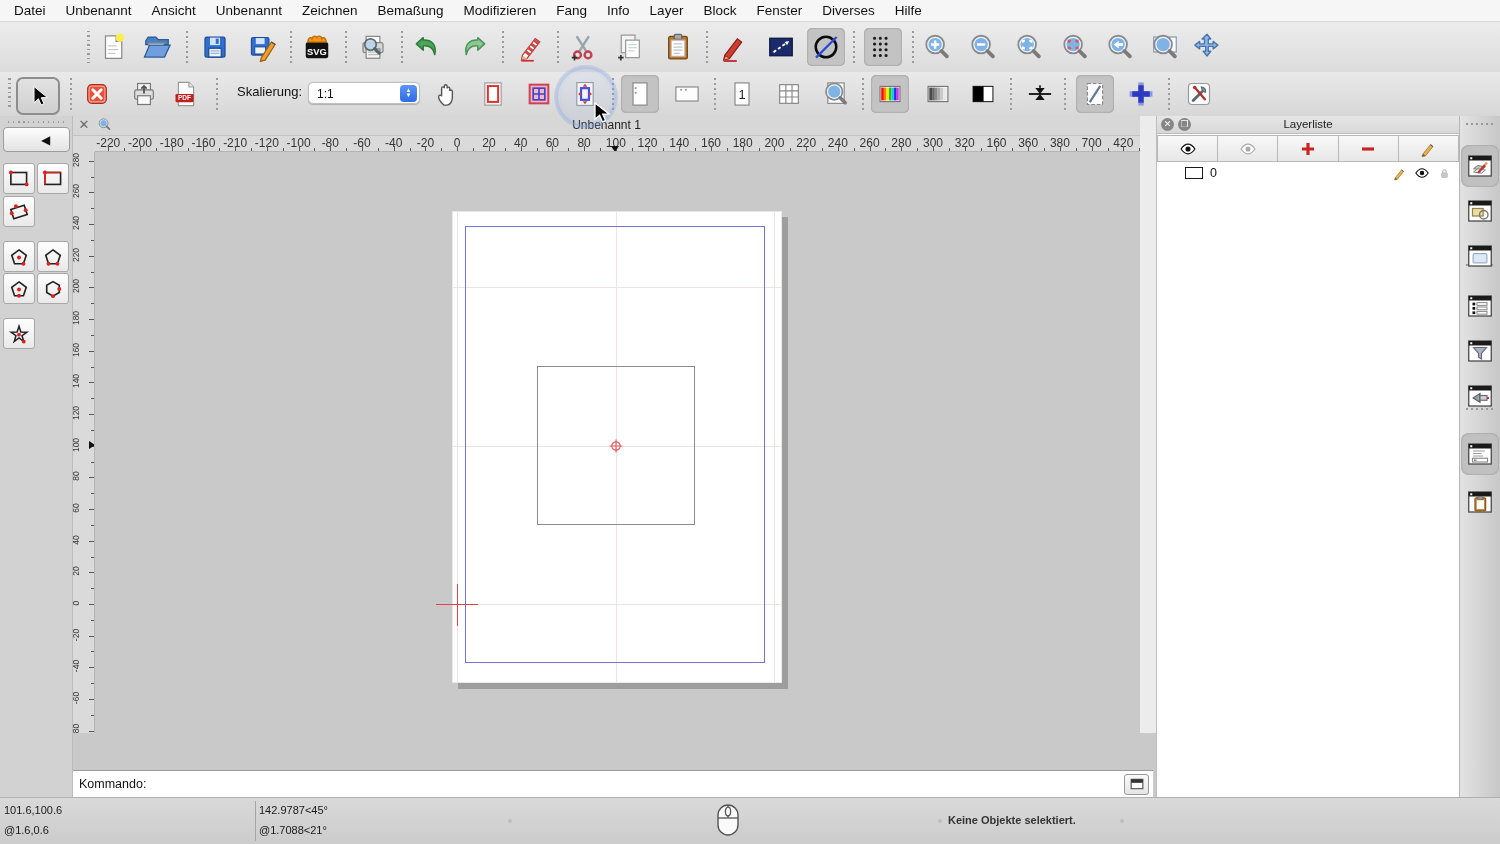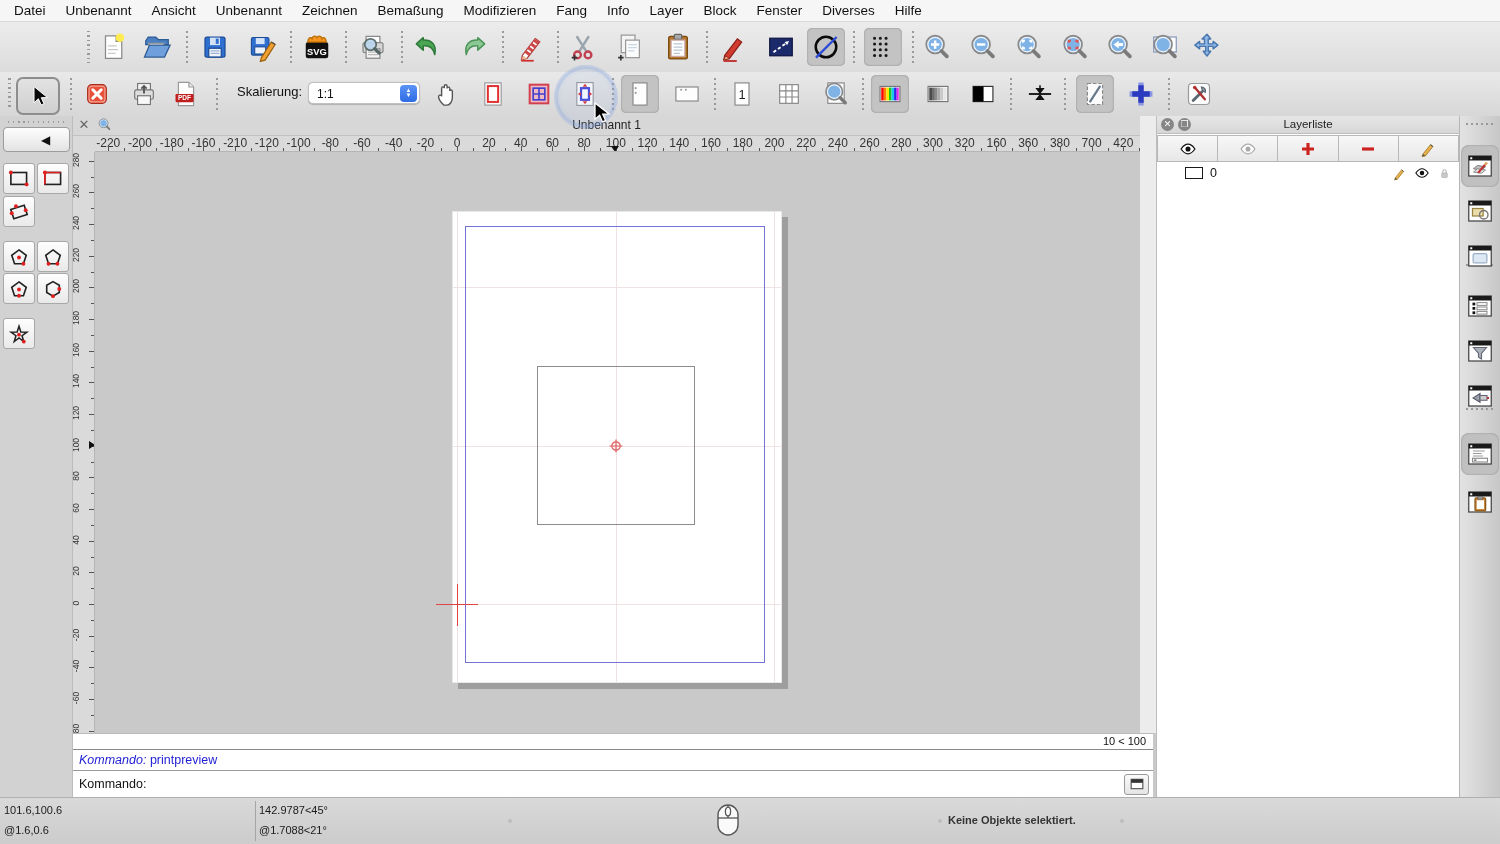--- a/index.html
+++ b/index.html
@@ -726,28 +726,22 @@
 
     <svg class="abs" style="left:513px;top:286px" width="16" height="16" viewBox="0 0 16 16">
       <circle cx="8" cy="8" r="4.2" fill="none" stroke="#e06060" stroke-width="1.2"></circle>
       <path d="M8 1.5v13M1.5 8h13" stroke="#e06060" stroke-width="1.2"></path>
     </svg>
 
     <div class="redline" style="left:341px;top:452px;width:42px;height:1px"></div>
     <div class="redline" style="left:362px;top:432px;width:1px;height:42px"></div>
   </div>
 
-  <div id="gridstrip" class="abs">10 &lt; 100</div>
   <div id="splitter" class="abs"></div>
 
-  <div id="cmdhistory" class="abs">
-    <span class="klabel">Kommando:</span>
-    <span> </span>
-    <span>printpreview</span>
-  </div>
   <div id="cmdinput" class="abs">
     <label>Kommando:</label>
     <input type="text" value="" style="">
     <div id="cmd-widget-btn">
       <svg width="14" height="12" viewBox="0 0 24 20">
         <rect x="2" y="2" width="20" height="16" fill="#fff" stroke="#555" stroke-width="2"></rect>
         <rect x="2" y="2" width="20" height="6" fill="#333"></rect>
       </svg>
     </div>
   </div>

